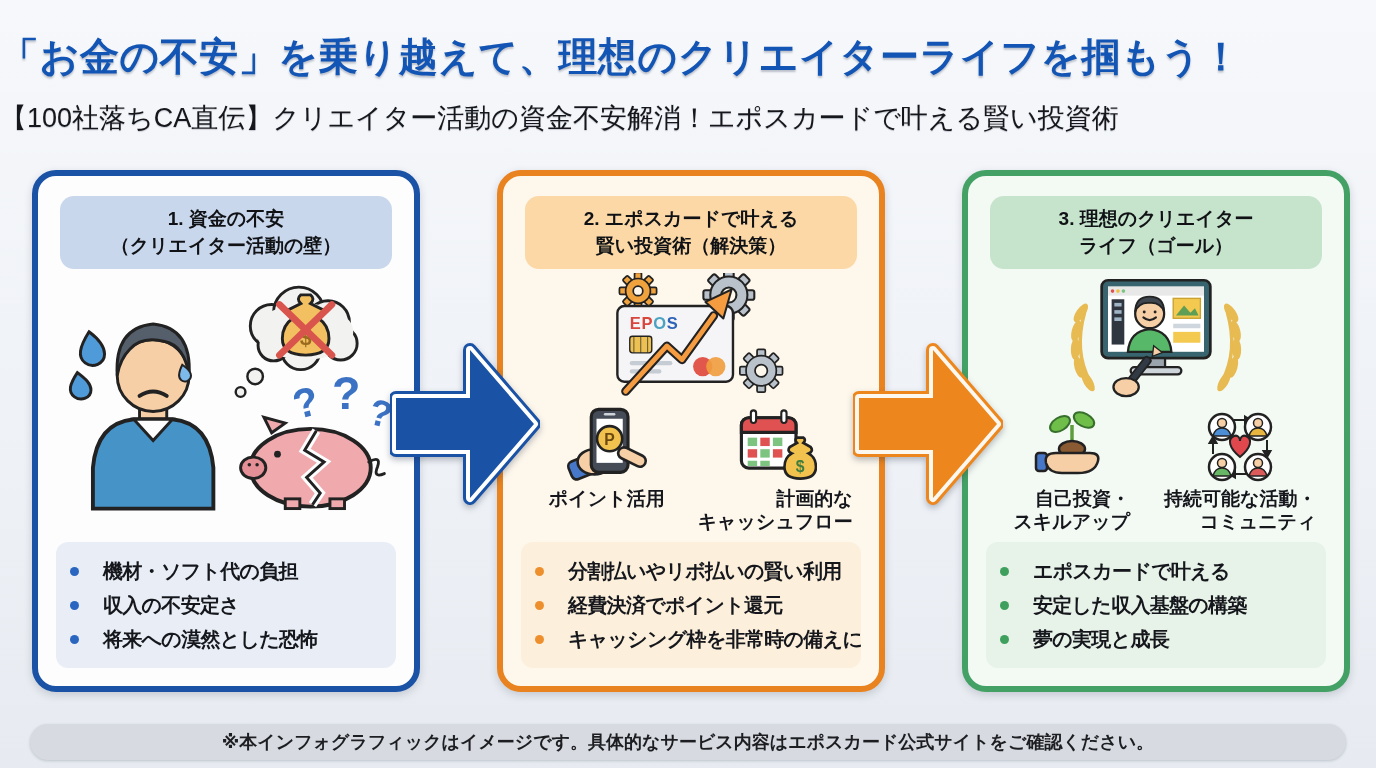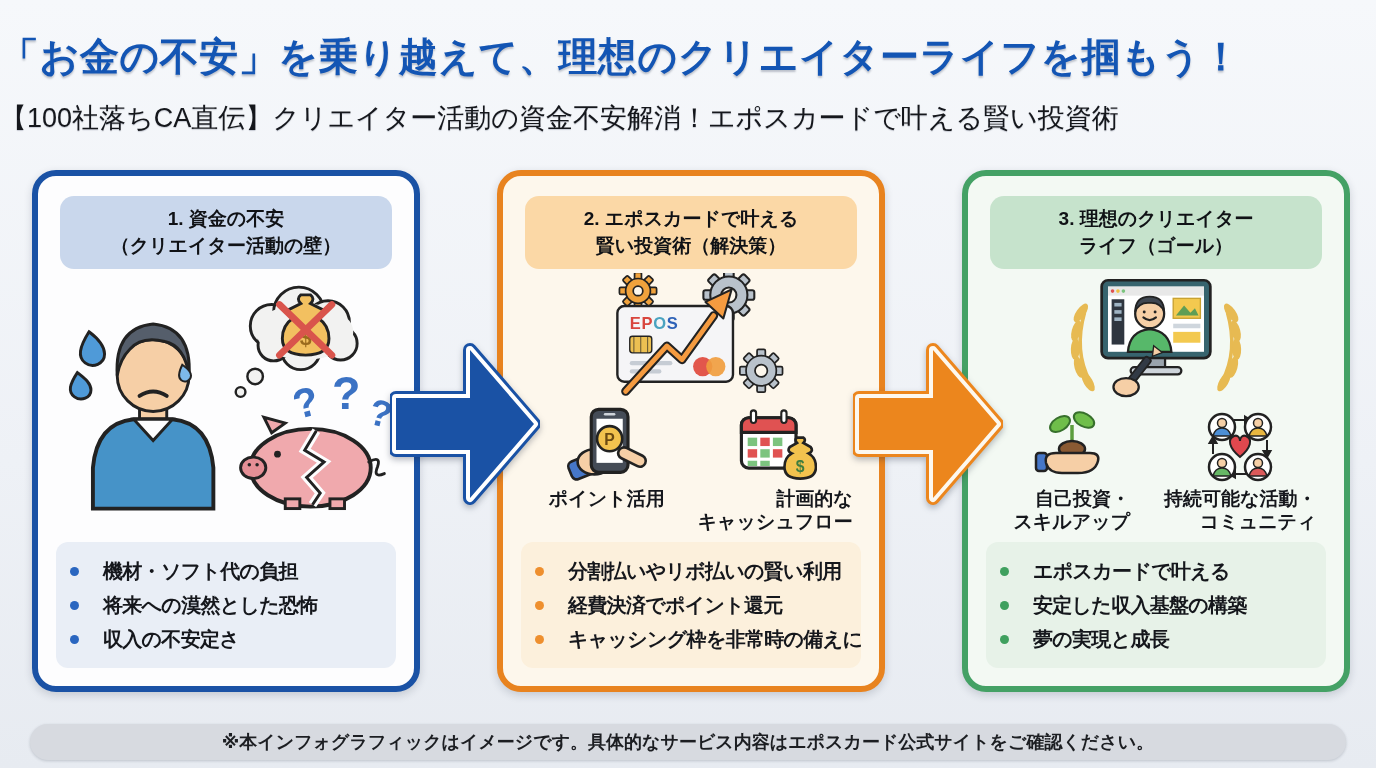--- a/index.html
+++ b/index.html
@@ -142,25 +142,25 @@
         </g>
       </svg>
     </div>
     <div class="bullets">
       <div class="bullet">
           <span class="dot"></span>
           <span>機材・ソフト代の負担</span>
         </div>
       <div class="bullet">
           <span class="dot"></span>
+          <span>収入の不安定さ</span>
+        </div>
+      <div class="bullet">
+          <span class="dot"></span>
           <span>将来への漠然とした恐怖</span>
-        </div>
-      <div class="bullet">
-          <span class="dot"></span>
-          <span>収入の不安定さ</span>
         </div>
     </div>
   </div>
 
   <div class="panel p2">
     <div class="panel-title">
       <div>2. エポスカードで叶える</div>
       <div>賢い投資術（解決策）</div>
     </div>
     <div class="illus">

